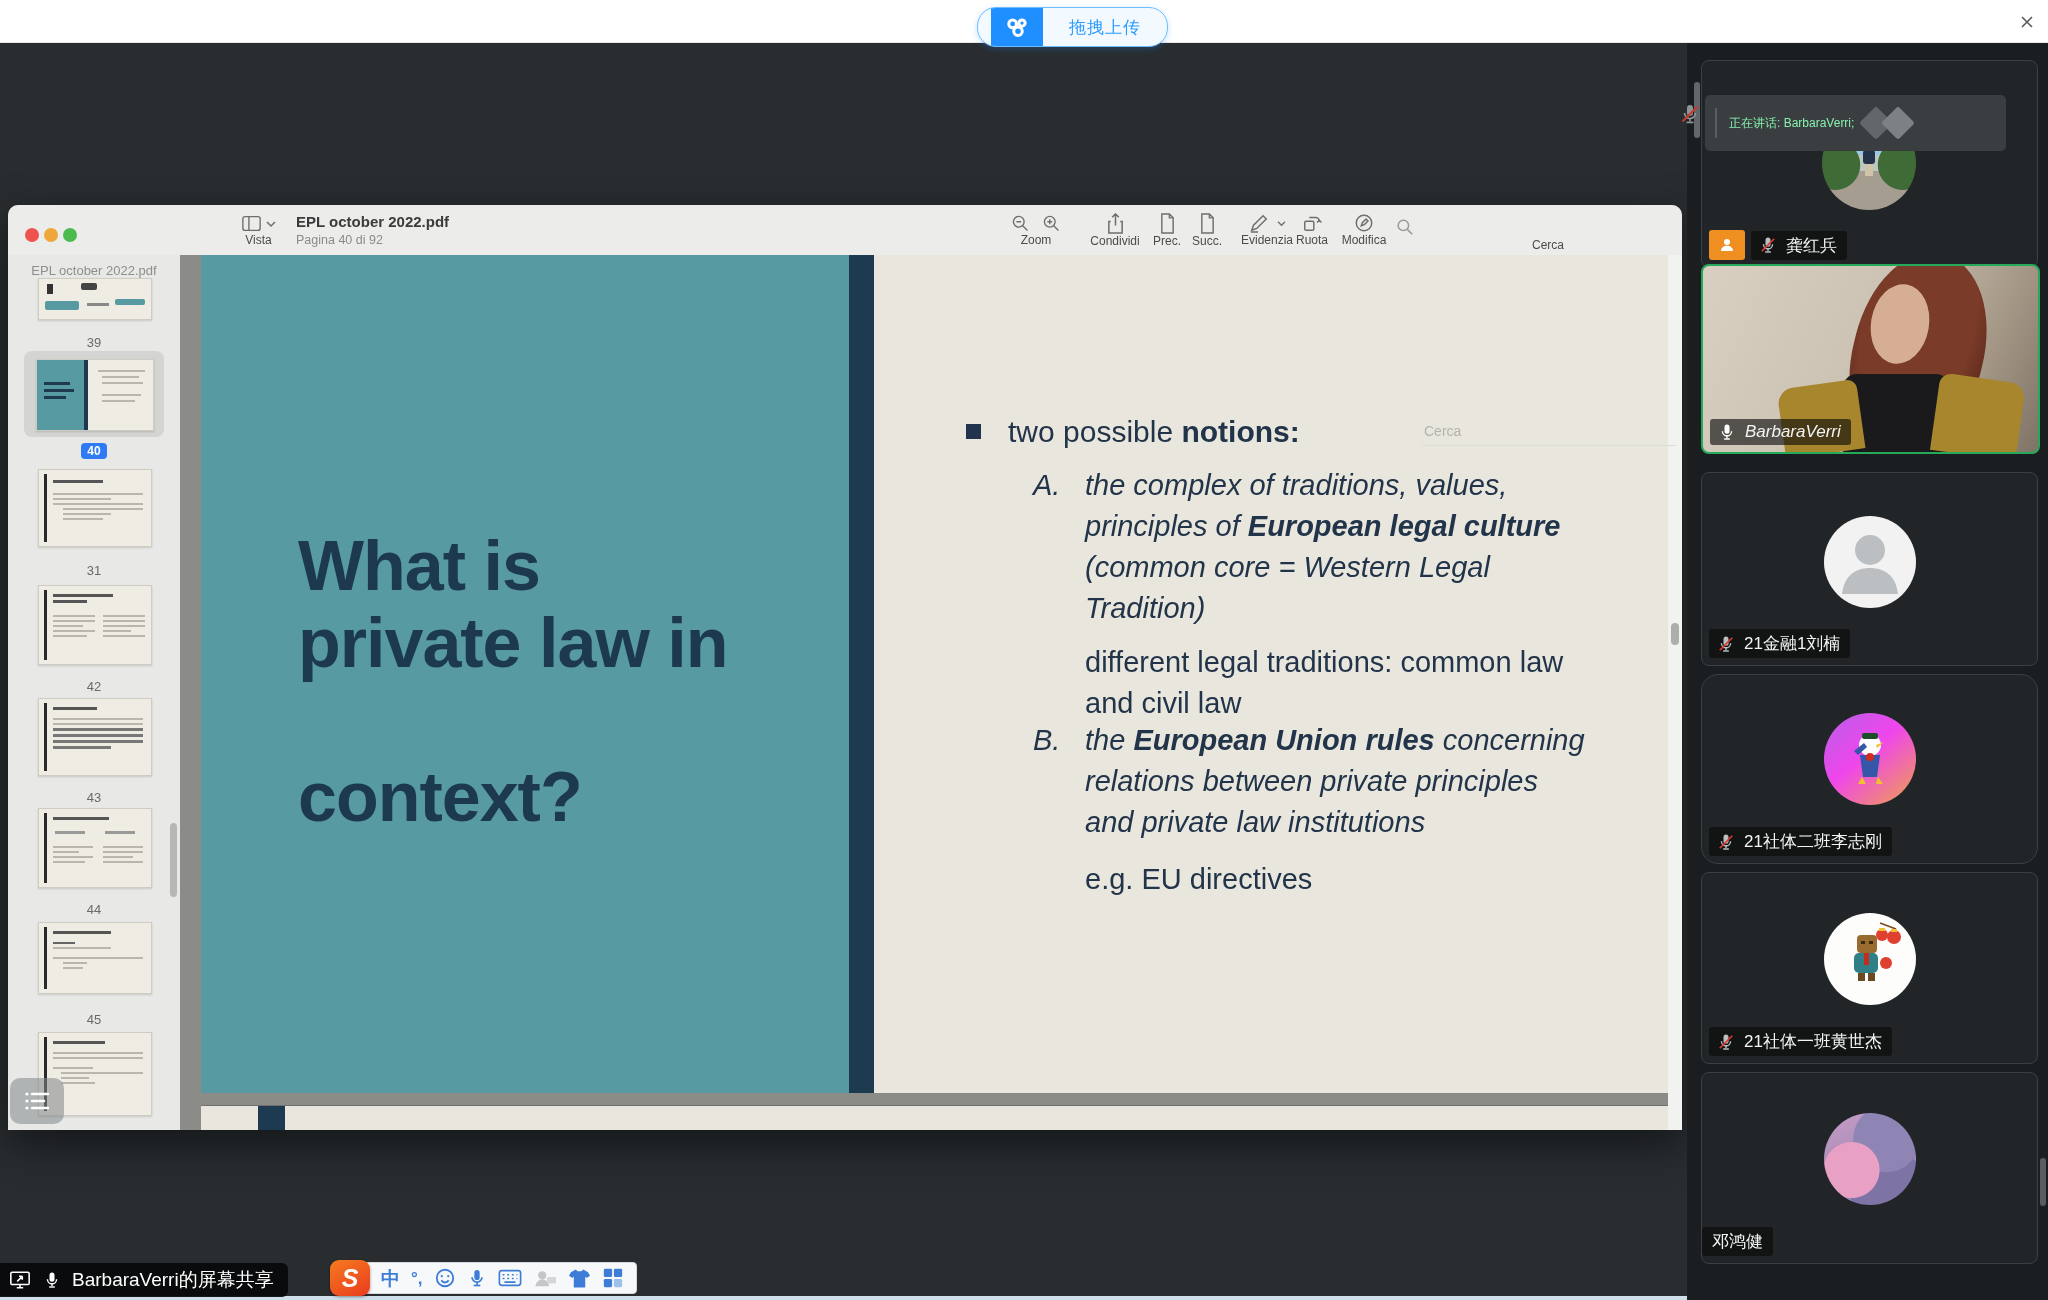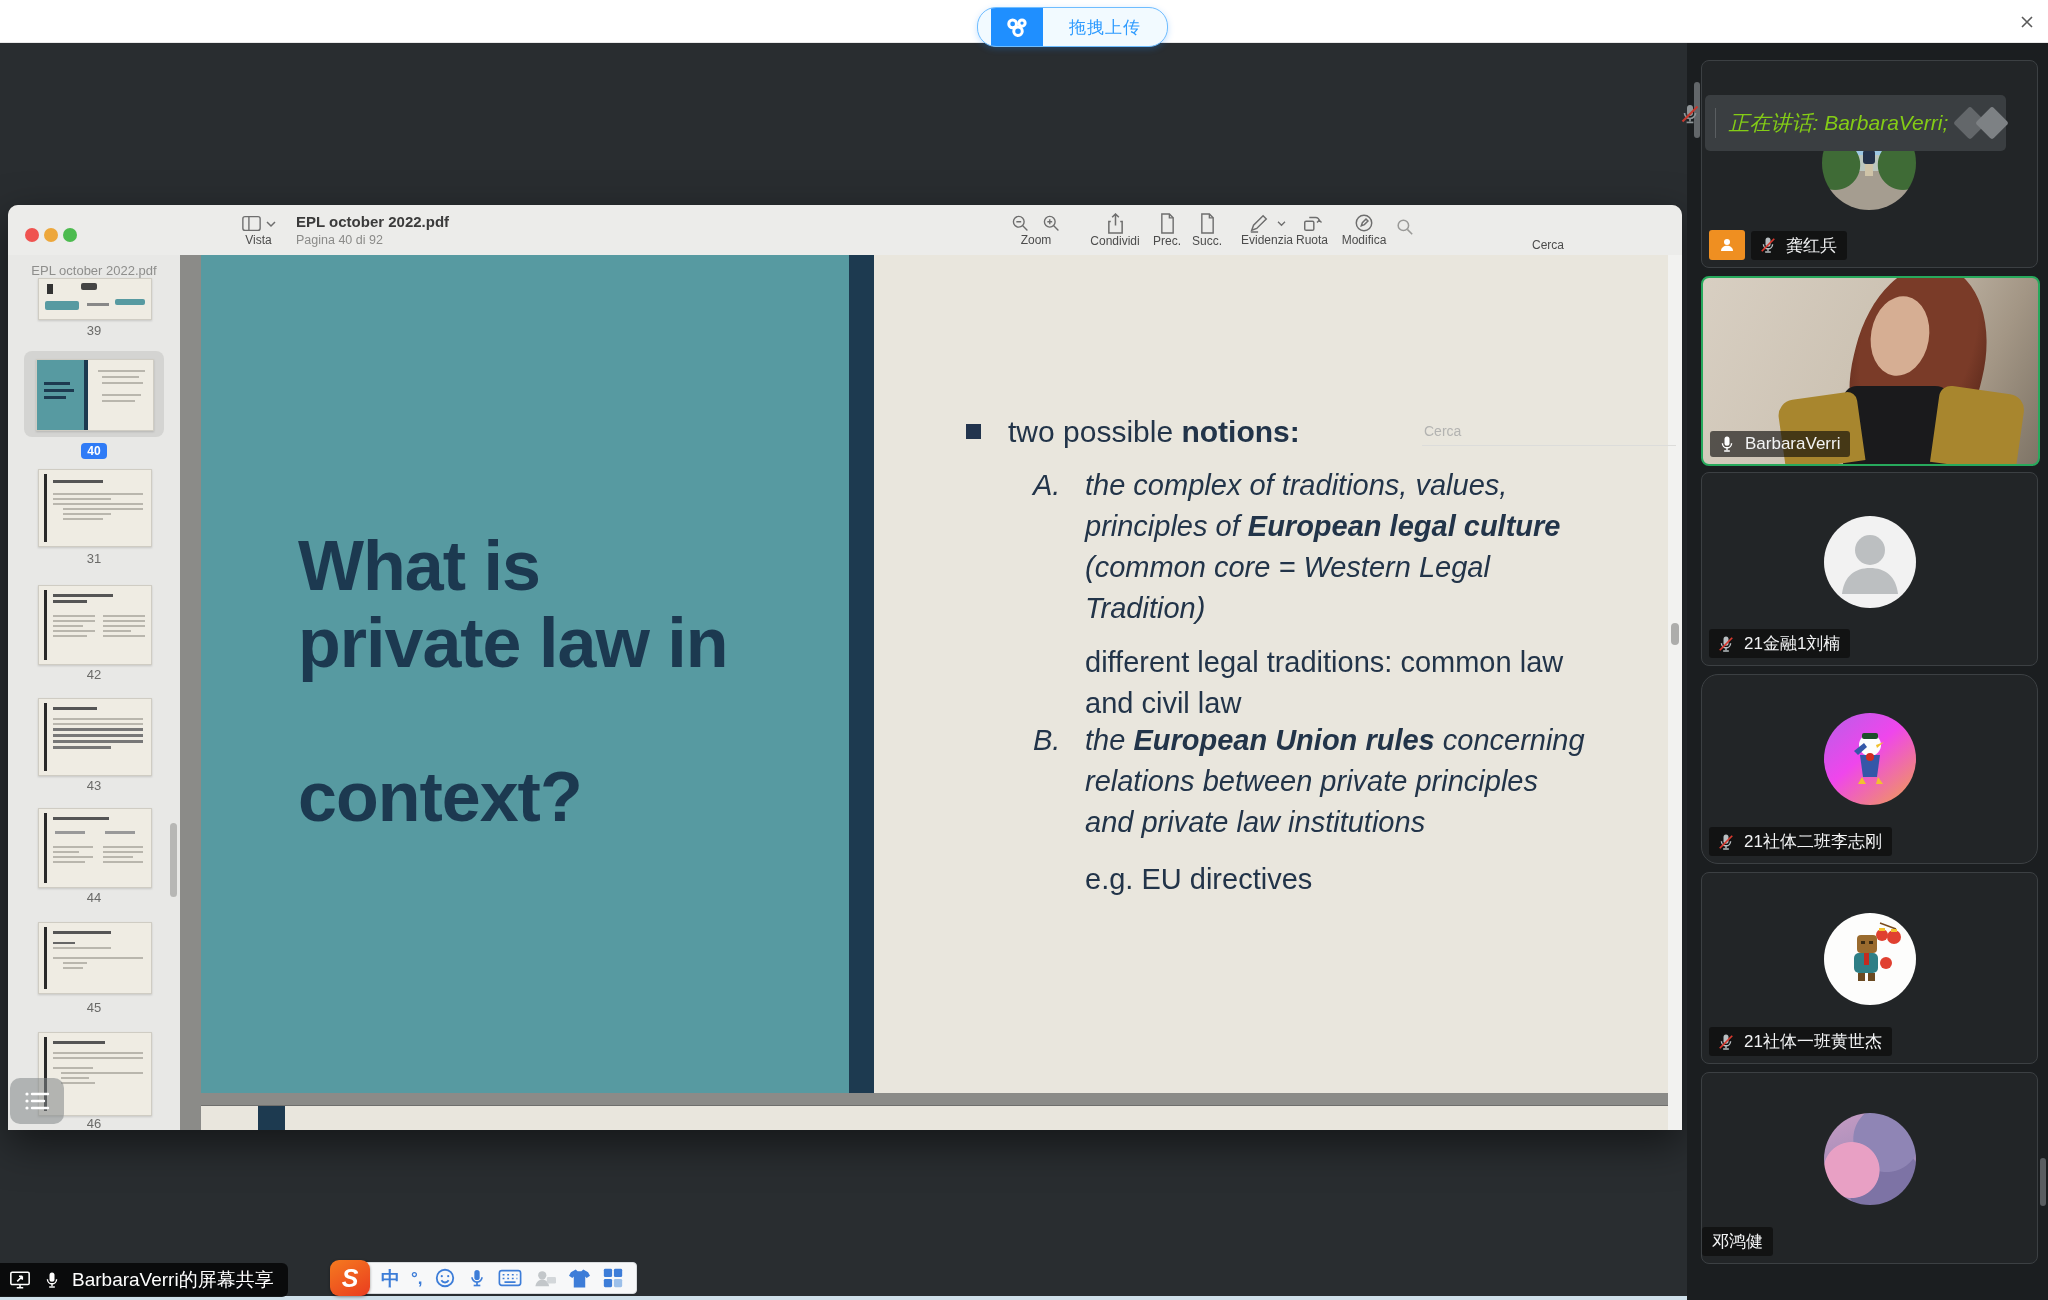--- a/index.html
+++ b/index.html
@@ -26,21 +26,21 @@
   .pageinfo{font-size:12.5px;color:#8b8b89;white-space:nowrap;}
   .search-input{position:absolute;left:1414px;top:212px;width:250px;height:26px;border:none;outline:none;
                 background:transparent;font-size:14px;color:#555;border-bottom:1px solid #dcdcda;
                 font-family:"Liberation Sans",sans-serif;}
   .search-input::placeholder{color:#b3b3b1;}
 
   
   .sidebar{left:0;top:50px;width:172px;height:875px;background:#e8e8e6;}
   .sb-header{top:8px;left:0;width:172px;text-align:center;font-size:13px;color:#8e8e8c;white-space:nowrap;overflow:hidden;}
   .thumb-page{background:#efece3;border:1px solid #cfccc3;box-shadow:0 1px 2px rgba(0,0,0,.15);}
-  .thumb-num{width:172px;text-align:center;font-size:13px;color:#6a6a68;}
+  .thumb-num{width:172px;text-align:center;font-size:13px;color:#6a6a68;margin-top:12px;}
   .tbar{position:absolute;left:5px;top:4px;bottom:4px;width:3px;background:#2a2a2a;}
   .tl{height:2px;background:#b9b6ad;margin:3px 8px 0 14px;}
   .tl.s{margin-right:40px;}
   .sel-bg{background:#d4d4d2;border-radius:8px;}
   .badge{background:#2f7bf6;color:#fff;font-size:12px;border-radius:4px;padding:1px 6px;font-weight:bold;}
 
   
   .content-bg{left:172px;top:50px;width:1502px;height:875px;background:#8b8b88;}
   .slide-teal{position:absolute;left:21px;top:0;width:648px;height:838px;background:#579aa1;}
   .slide-navy{position:absolute;left:669px;top:0;width:25px;height:838px;background:#1d3a50;}
@@ -57,21 +57,21 @@
   
   .panel{left:1687px;top:42px;width:361px;height:1258px;background:#1b1e20;z-index:30;}
   .tile{position:absolute;left:14px;width:335px;background:#222527;border:1px solid #3c4043;border-radius:8px;overflow:hidden;}
   .nrow{position:absolute;left:7px;bottom:7px;display:flex;align-items:center;gap:6px;z-index:5;}
   .nlabel{display:flex;align-items:center;gap:8px;background:rgba(8,8,8,.62);border-radius:3px;padding:3px 10px 3px 7px;}
   .nname{color:#f2f3f4;font-size:17px;white-space:nowrap;}
   .hostbadge{width:36px;height:30px;background:#ef8f21;border-radius:3px;display:flex;align-items:center;justify-content:center;}
   .avacirc{position:absolute;border-radius:50%;overflow:hidden;}
   .speakbar{position:absolute;left:18px;top:53px;width:301px;height:56px;background:#3a3e41;border-radius:5px;
             display:flex;align-items:center;z-index:10;}
-  .speaktxt{color:#84cc16;font-size:21px;white-space:nowrap;font-style:italic;}
+  .speaktxt{color:#86efac;font-size:12px;white-space:nowrap;}
   .diamond{position:absolute;width:24px;height:24px;transform:rotate(45deg);border-radius:3px;}
 
   
   .sharebar{left:0;top:1263px;height:34px;background:rgba(8,9,10,.92);border-radius:0 6px 6px 0;
             display:flex;align-items:center;gap:10px;padding:0 14px 0 8px;z-index:35;}
   .sharetxt{color:#fff;font-size:19px;white-space:nowrap;}
   .imewrap{left:330px;top:1259px;height:38px;display:flex;align-items:center;z-index:35;}
   .slogo{width:40px;height:36px;background:linear-gradient(150deg,#f57a1f,#ea3c1f);border-radius:9px;
          display:flex;align-items:center;justify-content:center;color:#fff;font-weight:bold;font-size:25px;
          font-style:italic;box-shadow:0 1px 3px rgba(0,0,0,.4);z-index:2;}
@@ -441,22 +441,22 @@
       </svg>
     <div class="speakbar">
       <div style="width:2px;height:30px;background:#5a5e61;margin:0 12px 0 10px;"></div>
       <span class="speaktxt">正在讲话: BarbaraVerri;</span>
       <div style="position:relative;width:70px;height:40px;margin-left:6px;">
         <div class="diamond" style="left:4px;top:8px;background:#63676a;"></div>
         <div class="diamond" style="left:26px;top:8px;background:#7d8184;"></div>
       </div>
     </div>
 
-    <div class="tile" style="top:234px;height:186px;border:2px solid #27a95c;
-         background:linear-gradient(115deg,#d8cfc2 0%,#cdc3b4 45%,#a39685 78%,#7e7466 100%);">
+    <div class="tile" style="top:222px;height:186px;border:2px solid #27a95c;
+         background:linear-gradient(115deg,#d8cfc2 0%,#cdc3b4 45%,#a39685 78%,#7e7466 100%);font-style:italic;">
       <div style="position:absolute;left:150px;top:-14px;width:130px;height:205px;border-radius:48%;
                   background:radial-gradient(ellipse at 45% 35%, #7a3b28 0 55%, #58271a 85%);transform:rotate(14deg);"></div>
       <div style="position:absolute;left:168px;top:18px;width:58px;height:80px;border-radius:50%;
                   background:#d6ae93;transform:rotate(10deg);"></div>
       <div style="position:absolute;left:140px;top:108px;width:110px;height:80px;border-radius:14px 18px 0 0;background:#1a1a1c;"></div>
       <div style="position:absolute;left:78px;top:118px;width:80px;height:70px;border-radius:16px 10px 0 0;background:#a8862e;transform:rotate(-8deg);"></div>
       <div style="position:absolute;left:232px;top:112px;width:86px;height:78px;border-radius:12px 16px 0 0;background:#a8862e;transform:rotate(8deg);"></div>
       <div class="nrow">
         <div class="nlabel">
           <svg width="20" height="20" viewBox="0 0 24 24">

